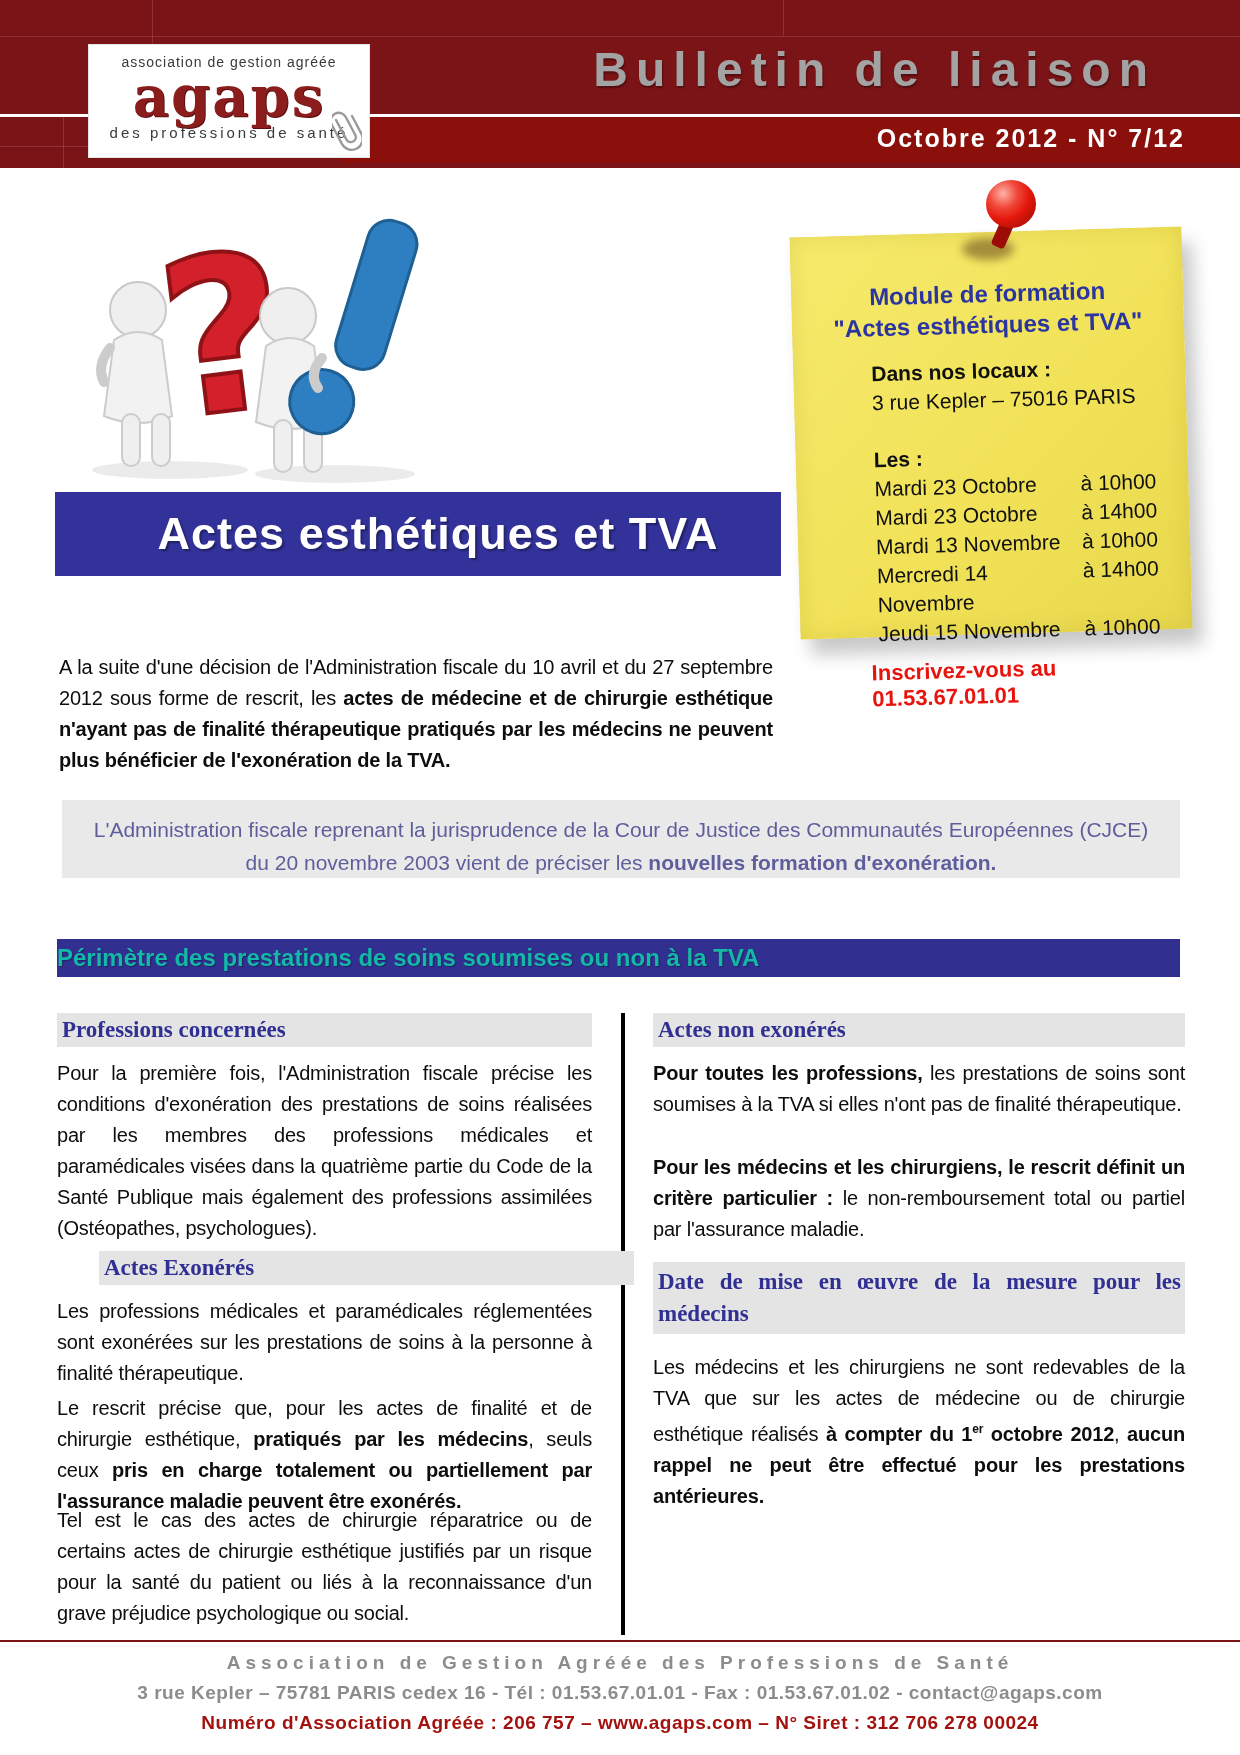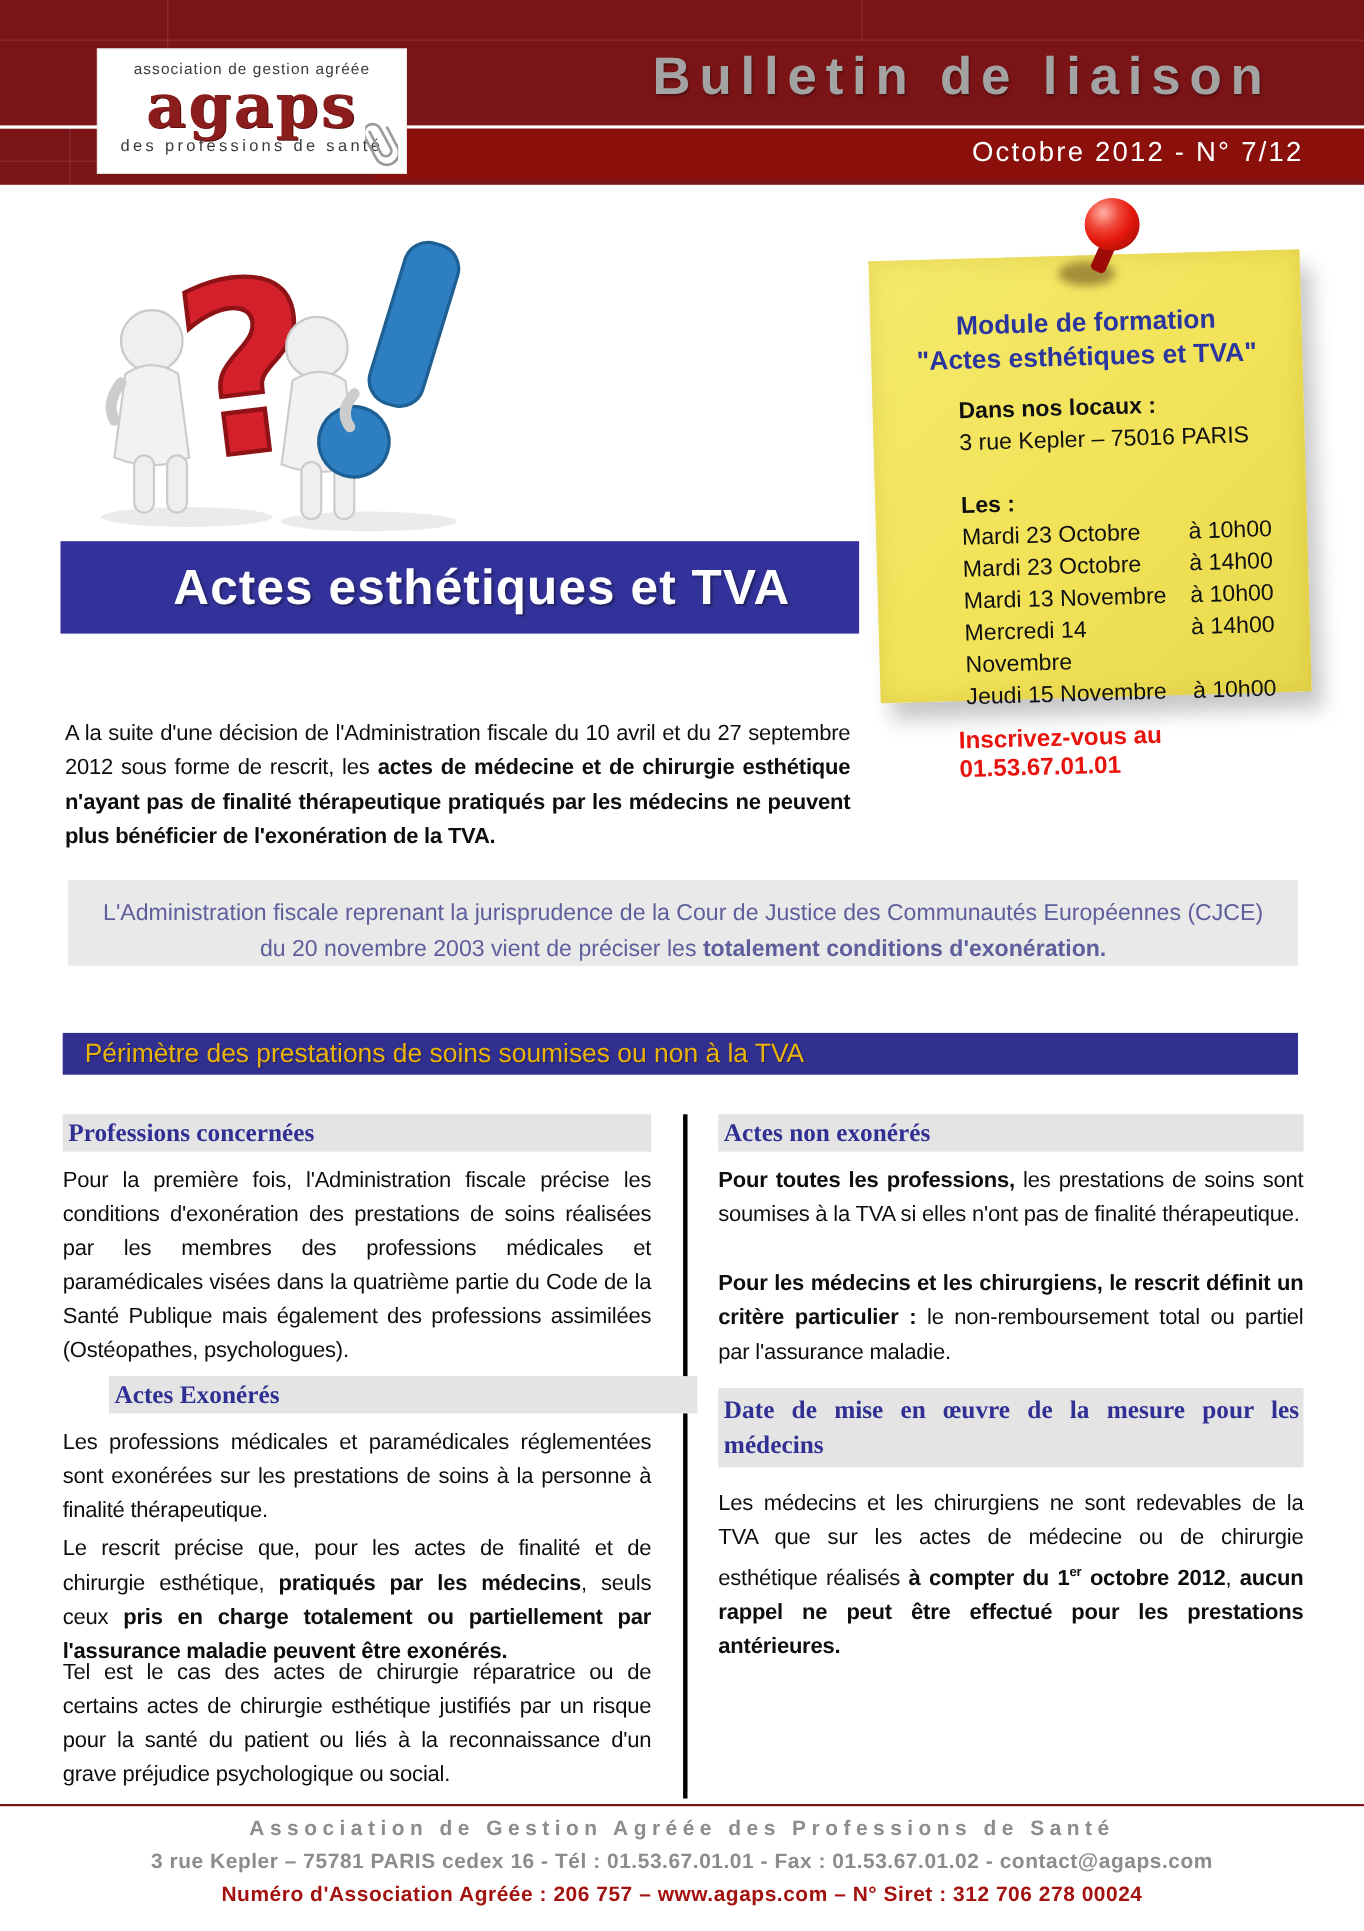--- a/index.html
+++ b/index.html
@@ -7,21 +7,21 @@
         font-family:"Liberation Sans",sans-serif;color:#111;}
   .abs{position:absolute;}
 
   
   .hdr{left:0;top:0;width:1240px;height:168px;background:#7b1417;}
   .hdr-line{position:absolute;background:rgba(255,255,255,0.13);}
   .hdr-white-rule{position:absolute;left:0;top:114px;width:1240px;height:3px;background:#ffffff;}
   .hdr-band{position:absolute;left:340px;top:117px;width:900px;height:46px;background:#8b100b;}
   .hdr-title{position:absolute;right:84px;top:42px;color:#a3a3a3;font-size:48px;font-weight:bold;
              letter-spacing:8px;text-shadow:1px 2px 2px rgba(0,0,0,0.35);white-space:nowrap;}
-  .hdr-issue{position:absolute;right:55px;top:124px;color:#fff;font-size:25px;font-weight:normal;
+  .hdr-issue{position:absolute;right:55px;top:124px;color:#fff;font-size:25px;font-weight:bold;
              letter-spacing:2px;white-space:nowrap;}
   .logo-box{position:absolute;left:88px;top:44px;width:282px;height:114px;background:#ffffff;
             text-align:center;box-shadow:0 0 0 1px #e5e5e5 inset;}
   .logo-top{margin-top:10px;font-size:14px;color:#3a3a3a;letter-spacing:1px;}
   .logo-name{font-family:"DejaVu Serif",serif;font-weight:bold;color:#8b1d1d;font-size:56px;
              line-height:52px;letter-spacing:2px;text-shadow:1px 1px 0 #5c0f0f;}
   .logo-bottom{font-size:15px;color:#3a3a3a;letter-spacing:3px;margin-top:2px;}
   .logo-clip{position:absolute;right:8px;bottom:6px;}
 
   
@@ -47,21 +47,21 @@
   .banner{left:55px;top:492px;width:726px;height:84px;background:#32329a;display:flex;align-items:center;justify-content:center;}
   .banner-text{color:#fff;font-weight:bold;font-size:45px;padding-left:40px;letter-spacing:1px;
                text-shadow:2px 2px 2px rgba(0,0,0,0.35);white-space:nowrap;}
 
   
   .para{font-size:20px;line-height:31px;text-align:justify;letter-spacing:-0.2px;color:#0d0d0d;}
   .intro{left:59px;top:652px;width:714px;}
   .quote{left:62px;top:800px;width:1118px;height:78px;background:#e9e9e9;}
   .quote-text{padding:13px 30px 0 30px;text-align:center;font-size:21px;line-height:33px;color:#5e5e9d;}
   .secband{left:57px;top:939px;width:1123px;height:38px;background:#312f90;display:flex;align-items:center;}
-  .secband-text{color:#eab308;font-weight:normal;font-size:24px;padding-left:20px;white-space:nowrap;
+  .secband-text{color:#14b8a6;font-weight:bold;font-size:24px;padding-left:0;white-space:nowrap;
                 text-shadow:1px 1px 1px rgba(0,0,0,0.3);}
 
   .colbar{background:#e4e4e4;color:#2f2f94;font-weight:bold;font-size:23px;display:flex;align-items:center;}
   .colbar .t{padding-left:5px;font-family:Liberation Serif, serif;}
   .divider{left:621px;top:1013px;width:4px;height:622px;background:#000;}
 
   .lcol-x{left:57px;width:535px;}
   .rcol-x{left:653px;width:532px;}
 
   
@@ -162,21 +162,21 @@
   <div class="abs pin-stem"></div>
   <div class="abs pin-ball"></div>
 
   <div class="abs banner">
     <div class="banner-text">Actes esthétiques et TVA</div>
   </div>
 
   <div class="abs para intro"><span>A la suite d'une décision de l'Administration fiscale du 10 avril et du 27 septembre 2012 sous forme de rescrit, les </span><span style="font-weight: bold;">actes de médecine et de chirurgie esthétique n'ayant pas de finalité thérapeutique pratiqués par les médecins ne peuvent plus bénéficier de l'exonération de la TVA.</span></div>
 
   <div class="abs quote">
-    <div class="quote-text"><span>L'Administration fiscale reprenant la jurisprudence de la Cour de Justice des Communautés Européennes (CJCE) du 20 novembre 2003 vient de préciser les </span><span style="font-weight: bold;">totalement conditions d'exonération.</span></div>
+    <div class="quote-text"><span>L'Administration fiscale reprenant la jurisprudence de la Cour de Justice des Communautés Européennes (CJCE) du 20 novembre 2003 vient de préciser les </span><span style="font-weight: bold;">nouvelles formation d'exonération.</span></div>
   </div>
 
   <div class="abs secband">
     <div class="secband-text">Périmètre des prestations de soins soumises ou non à la TVA</div>
   </div>
 
   <div class="abs divider"></div>
 
   <div class="abs colbar lcol-x" style="top:1013px;height:34px;">
     <span class="t">Professions concernées</span>

